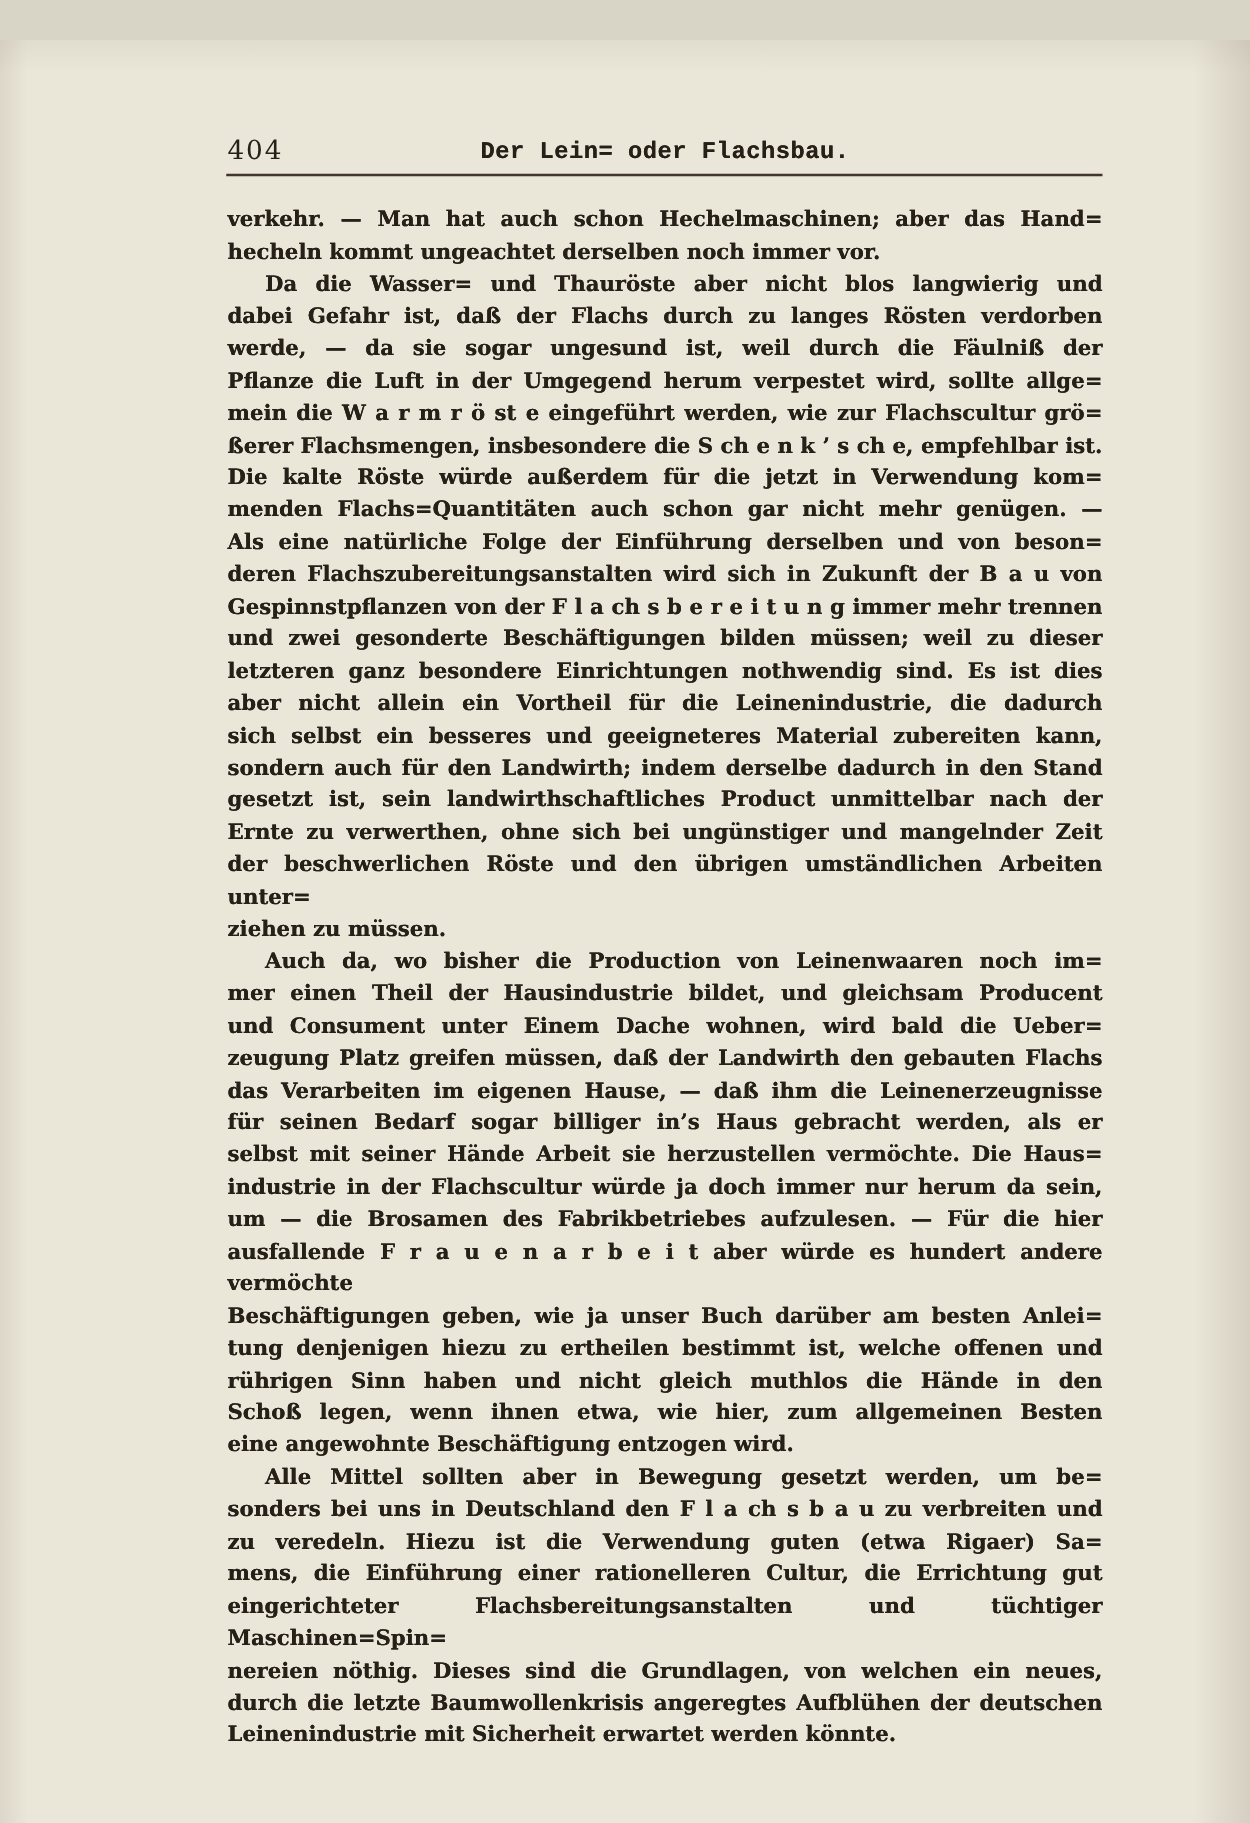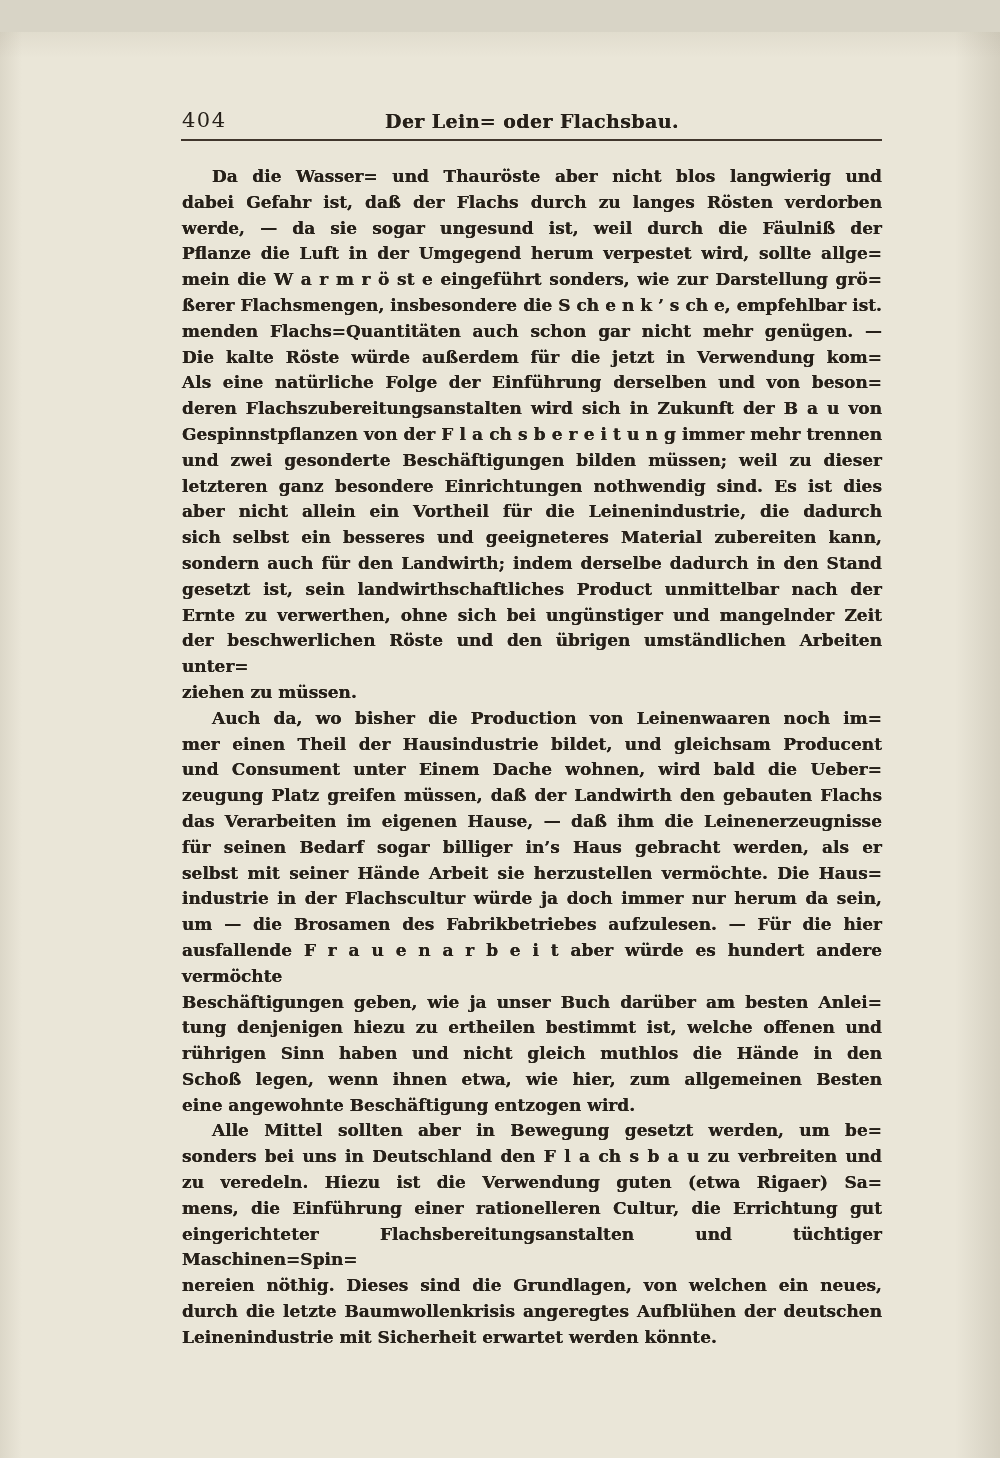--- a/index.html
+++ b/index.html
@@ -40,20 +40,21 @@
   .running-title {
     position: absolute;
     left: 0;
     right: 0;
     top: 2px;
     text-align: center;
     font-size: 19px;
     font-weight: bold;
     letter-spacing: 0.4px;
     text-shadow: 0 0 0.4px currentColor;
+    font-family: Liberation Mono, monospace;
   }
   .header-rule {
     position: absolute;
     top: 107px;
     left: 181px;
     width: 701px;
     height: 2px;
     background: #40362c;
   }
   .text-block {
@@ -84,29 +85,33 @@
 </head>
 <body>
 
 <div class="page">
   <header class="page-header">
     <span class="page-number">404</span>
     <span class="running-title">Der Lein= oder Flachsbau.</span>
   </header>
   <div class="header-rule"></div>
   <main class="text-block" id="text-block">
+      <div class="paragraph">
+        <div class="line first">verkehr. — Man hat auch schon Hechelmaschinen; aber das Hand=</div>
+        <div class="line last">hecheln kommt ungeachtet derselben noch immer vor.</div>
+      </div>
       <div class="paragraph indented">
         <div class="line first">Da die Wasser= und Thauröste aber nicht blos langwierig und</div>
         <div class="line">dabei Gefahr ist, daß der Flachs durch zu langes Rösten verdorben</div>
         <div class="line">werde, — da sie sogar ungesund ist, weil durch die Fäulniß der</div>
         <div class="line">Pflanze die Luft in der Umgegend herum verpestet wird, sollte allge=</div>
-        <div class="line">mein die W a r m r ö st e eingeführt sonders, wie zur Darstellung grö=</div>
+        <div class="line">mein die W a r m r ö st e eingeführt werden, wie zur Flachscultur grö=</div>
         <div class="line">ßerer Flachsmengen, insbesondere die S ch e n k ’ s ch e, empfehlbar ist.</div>
+        <div class="line">Die kalte Röste würde außerdem für die jetzt in Verwendung kom=</div>
         <div class="line">menden Flachs=Quantitäten auch schon gar nicht mehr genügen. —</div>
-        <div class="line">Die kalte Röste würde außerdem für die jetzt in Verwendung kom=</div>
         <div class="line">Als eine natürliche Folge der Einführung derselben und von beson=</div>
         <div class="line">deren Flachszubereitungsanstalten wird sich in Zukunft der B a u von</div>
         <div class="line">Gespinnstpflanzen von der F l a ch s b e r e i t u n g immer mehr trennen</div>
         <div class="line">und zwei gesonderte Beschäftigungen bilden müssen; weil zu dieser</div>
         <div class="line">letzteren ganz besondere Einrichtungen nothwendig sind. Es ist dies</div>
         <div class="line">aber nicht allein ein Vortheil für die Leinenindustrie, die dadurch</div>
         <div class="line">sich selbst ein besseres und geeigneteres Material zubereiten kann,</div>
         <div class="line">sondern auch für den Landwirth; indem derselbe dadurch in den Stand</div>
         <div class="line">gesetzt ist, sein landwirthschaftliches Product unmittelbar nach der</div>
         <div class="line">Ernte zu verwerthen, ohne sich bei ungünstiger und mangelnder Zeit</div>

